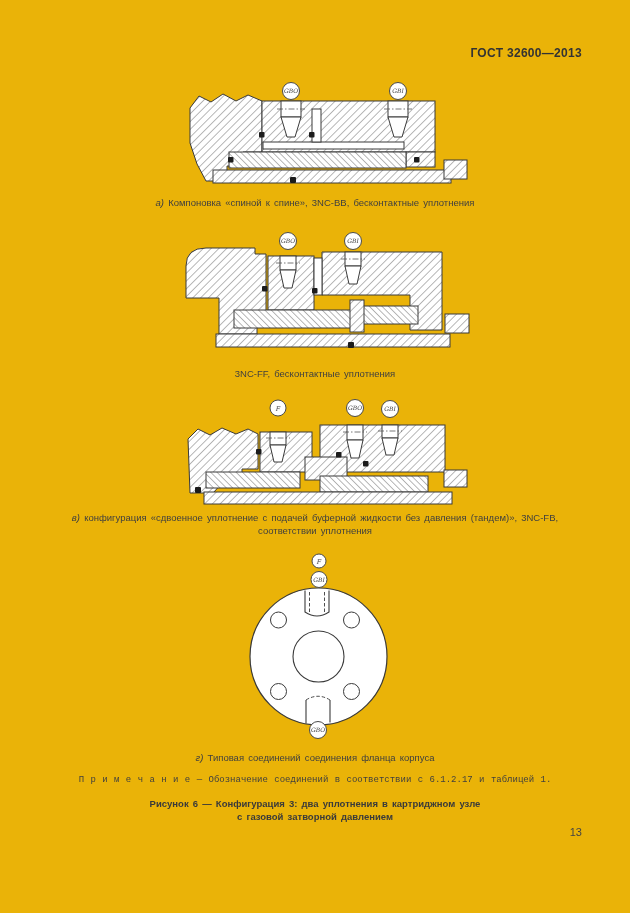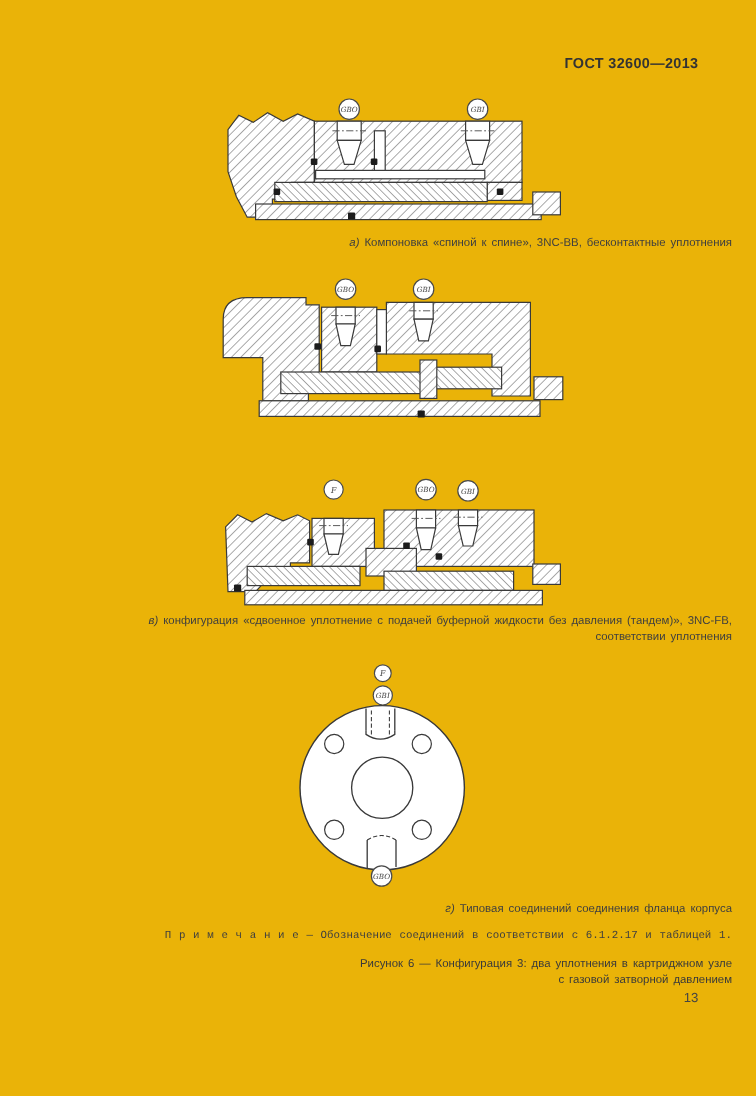--- a/index.html
+++ b/index.html
@@ -10,26 +10,26 @@
   }
   .header{
     position:absolute;top:46px;right:48px;
     font-size:12px;font-weight:bold;color:#333;letter-spacing:.3px;
   }
   .pagenum{
     position:absolute;top:826px;right:48px;font-size:11px;color:#444;text-align:center;
   }
   .fig{position:absolute;}
   .cap{
-    position:absolute;left:40px;width:570px;text-align:right;
+    position:absolute;left:30px;width:570px;text-align:center;
     font-size:9.5px;line-height:12px;color:#3f3f3f;word-spacing:1.5px;
   }
   .cap i{font-style:italic;}
   .note{font-size:9px;word-spacing:1px;font-family:Liberation Mono, monospace;}
-  .figcap{font-size:9.5px;color:#3a3a3a;}
+  .figcap{font-size:9.5px;color:#3a3a3a;font-weight:bold;}
 </style>
 </head>
 <body>
 
 <div class="page">
 
   <div class="header">ГОСТ 32600—2013</div>
 
   <svg class="fig" style="left:175px;top:76px" width="300" height="114" viewBox="175 76 300 114">
     <defs>
@@ -111,20 +111,21 @@
     </g>
     <g>
       <circle cx="288" cy="241" r="8.5" fill="#fff" stroke="#4a4a4a" stroke-width="1"></circle>
       <text x="288" y="243.3" font-size="6" font-style="italic" font-family="DejaVu Serif, serif" text-anchor="middle" fill="#3f3f3f">GBO</text>
     </g>
     <g>
       <circle cx="353" cy="241" r="8.5" fill="#fff" stroke="#4a4a4a" stroke-width="1"></circle>
       <text x="353" y="243.3" font-size="6" font-style="italic" font-family="DejaVu Serif, serif" text-anchor="middle" fill="#3f3f3f">GBI</text>
     </g>
   </svg>
+  <div class="cap" style="top:368px"><span>3NC-FF, бесконтактные уплотнения</span></div>
 
   <svg class="fig" style="left:170px;top:398px" width="305" height="110" viewBox="170 398 305 110">
     <defs>
       <pattern id="hc45" patternUnits="userSpaceOnUse" width="5.5" height="5.5" patternTransform="rotate(45)">
         <rect width="5.5" height="5.5" fill="#fff"></rect>
         <line x1="0" y1="0" x2="0" y2="5.5" stroke="#4d4d4d" stroke-width="0.8"></line>
       </pattern>
       <pattern id="hc135" patternUnits="userSpaceOnUse" width="4.5" height="4.5" patternTransform="rotate(135)">
         <rect width="4.5" height="4.5" fill="#fff"></rect>
         <line x1="0" y1="0" x2="0" y2="4.5" stroke="#4d4d4d" stroke-width="0.8"></line>

